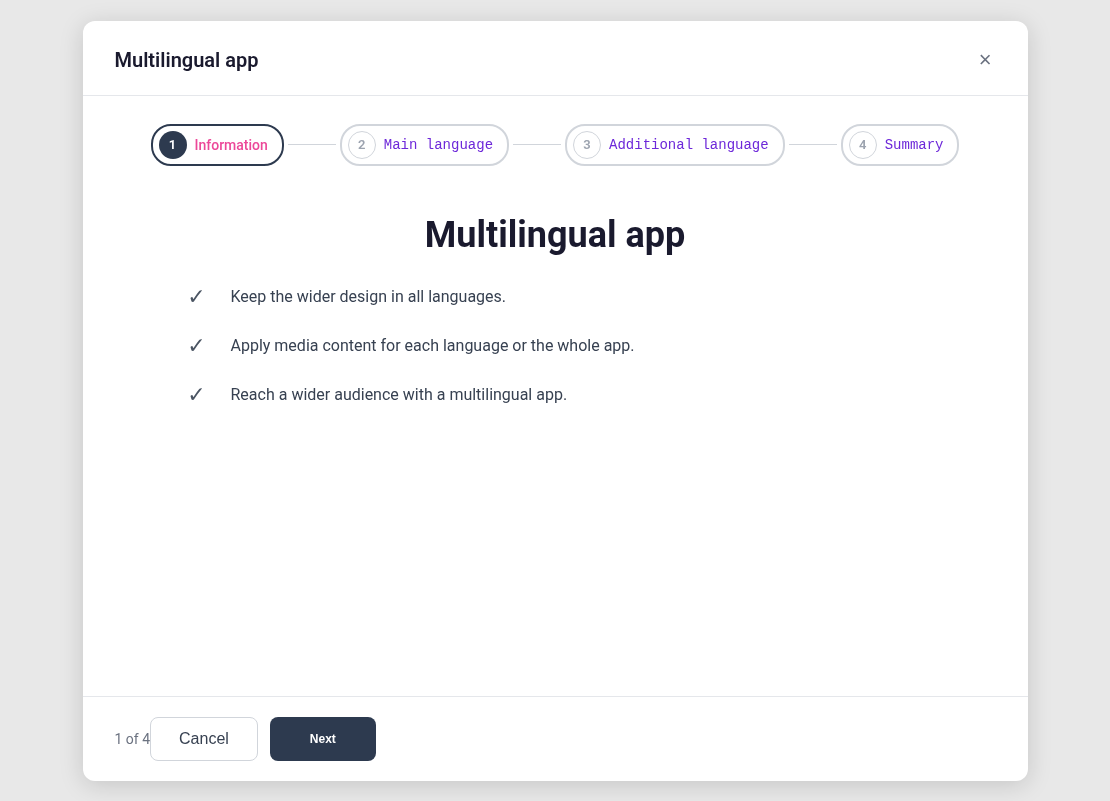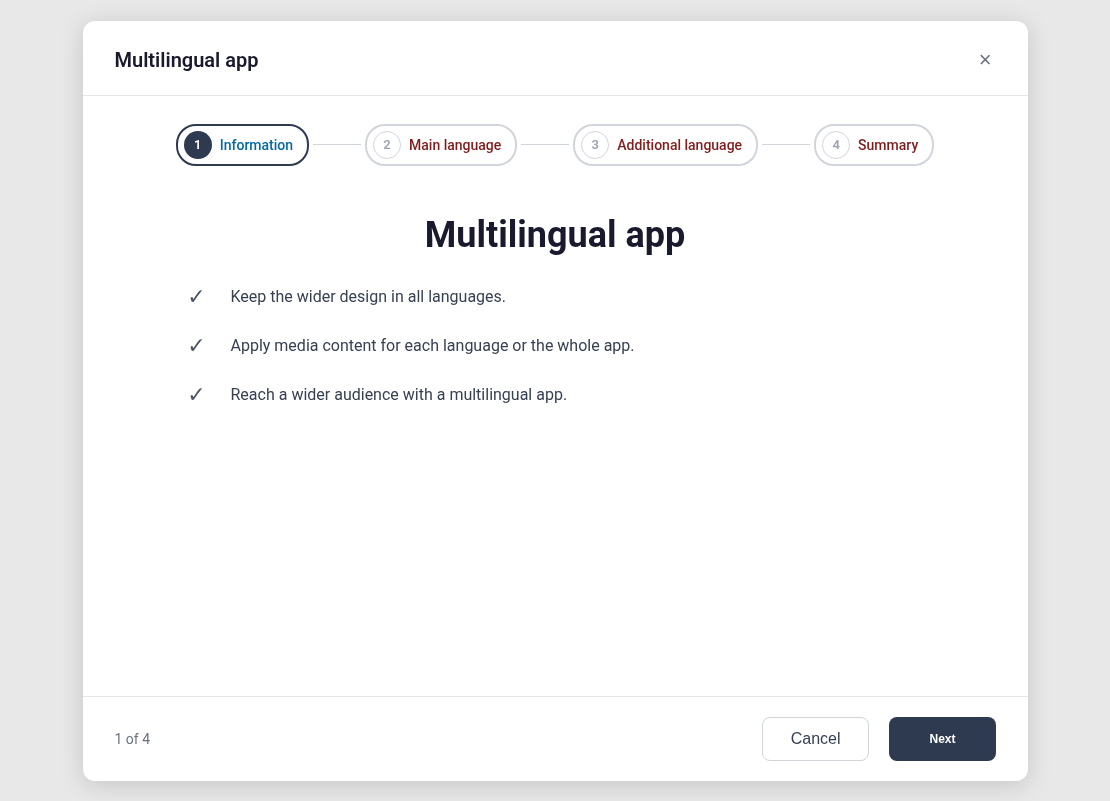--- a/index.html
+++ b/index.html
@@ -106,35 +106,36 @@
     .step-active .step-pill {
       border-color: #2d3a4f;
     }
 
     .step-active .step-badge {
       background: #2d3a4f;
       color: #ffffff;
     }
 
     .step-active .step-label {
-      color: #0369a1;
+      color: #ec4899;
     }
 
     .step-inactive .step-pill {
       border-color: #d1d5db;
     }
 
     .step-inactive .step-badge {
       background: transparent;
       color: #9ca3af;
       border: 1.5px solid #d1d5db;
     }
 
     .step-inactive .step-label {
-      color: #7f1d1d;
+      color: #6d28d9;
+      font-family: Liberation Mono, monospace;
     }
 
     .modal-content {
       flex: 1;
       padding: 24px 80px 32px 80px;
     }
 
     .content-title {
       font-size: 36px;
       font-weight: 700;
@@ -175,33 +176,33 @@
     }
 
     .feature-text {
       font-size: 16px;
       color: #374151;
     }
 
     .modal-footer {
       display: flex;
       align-items: center;
-      justify-content: space-between;
+      justify-content: flex-start;
       padding: 20px 32px;
       border-top: 1px solid #e5e7eb;
     }
 
     .page-indicator {
       font-size: 14px;
       color: #6b7280;
     }
 
     .footer-buttons {
       display: flex;
-      gap: 20px;
+      gap: 12px;
     }
 
     .btn-cancel {
       background: #ffffff;
       border: 1.5px solid #d1d5db;
       border-radius: 8px;
       padding: 12px 28px;
       font-size: 16px;
       font-weight: 500;
       color: #374151;

